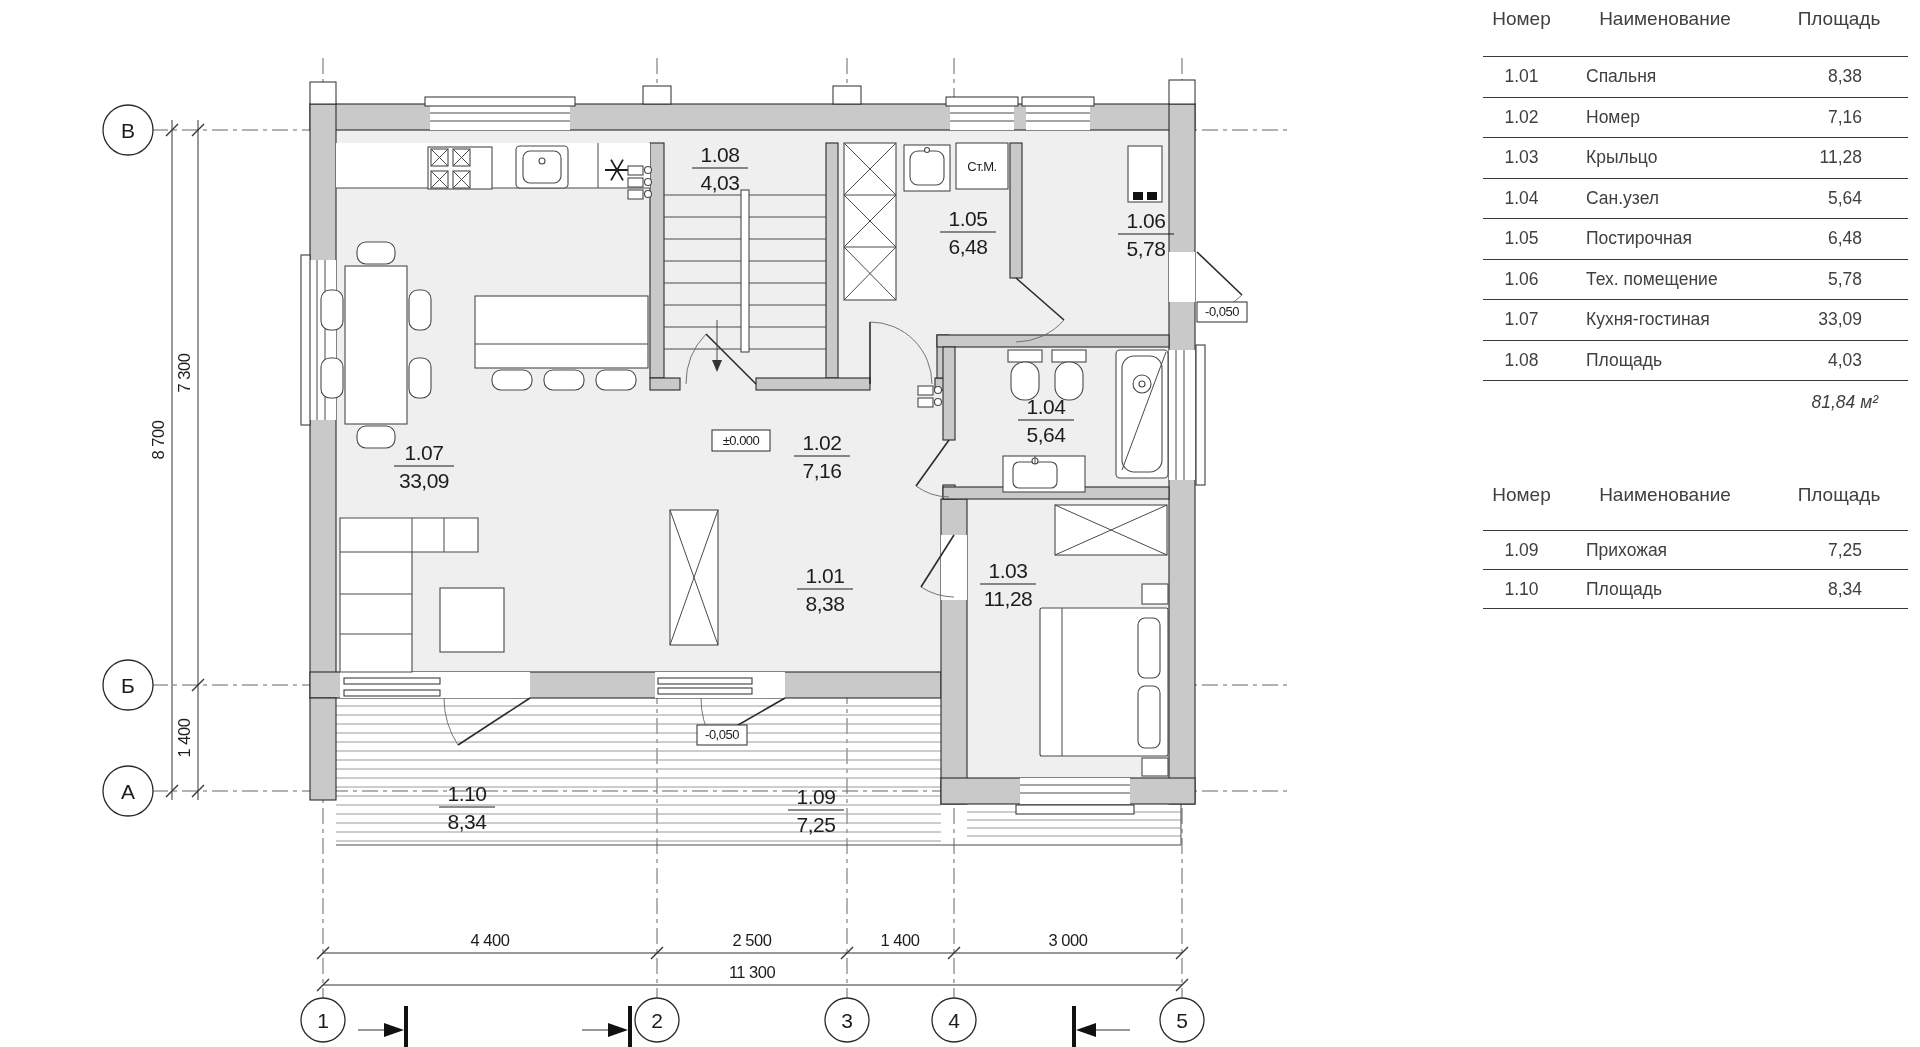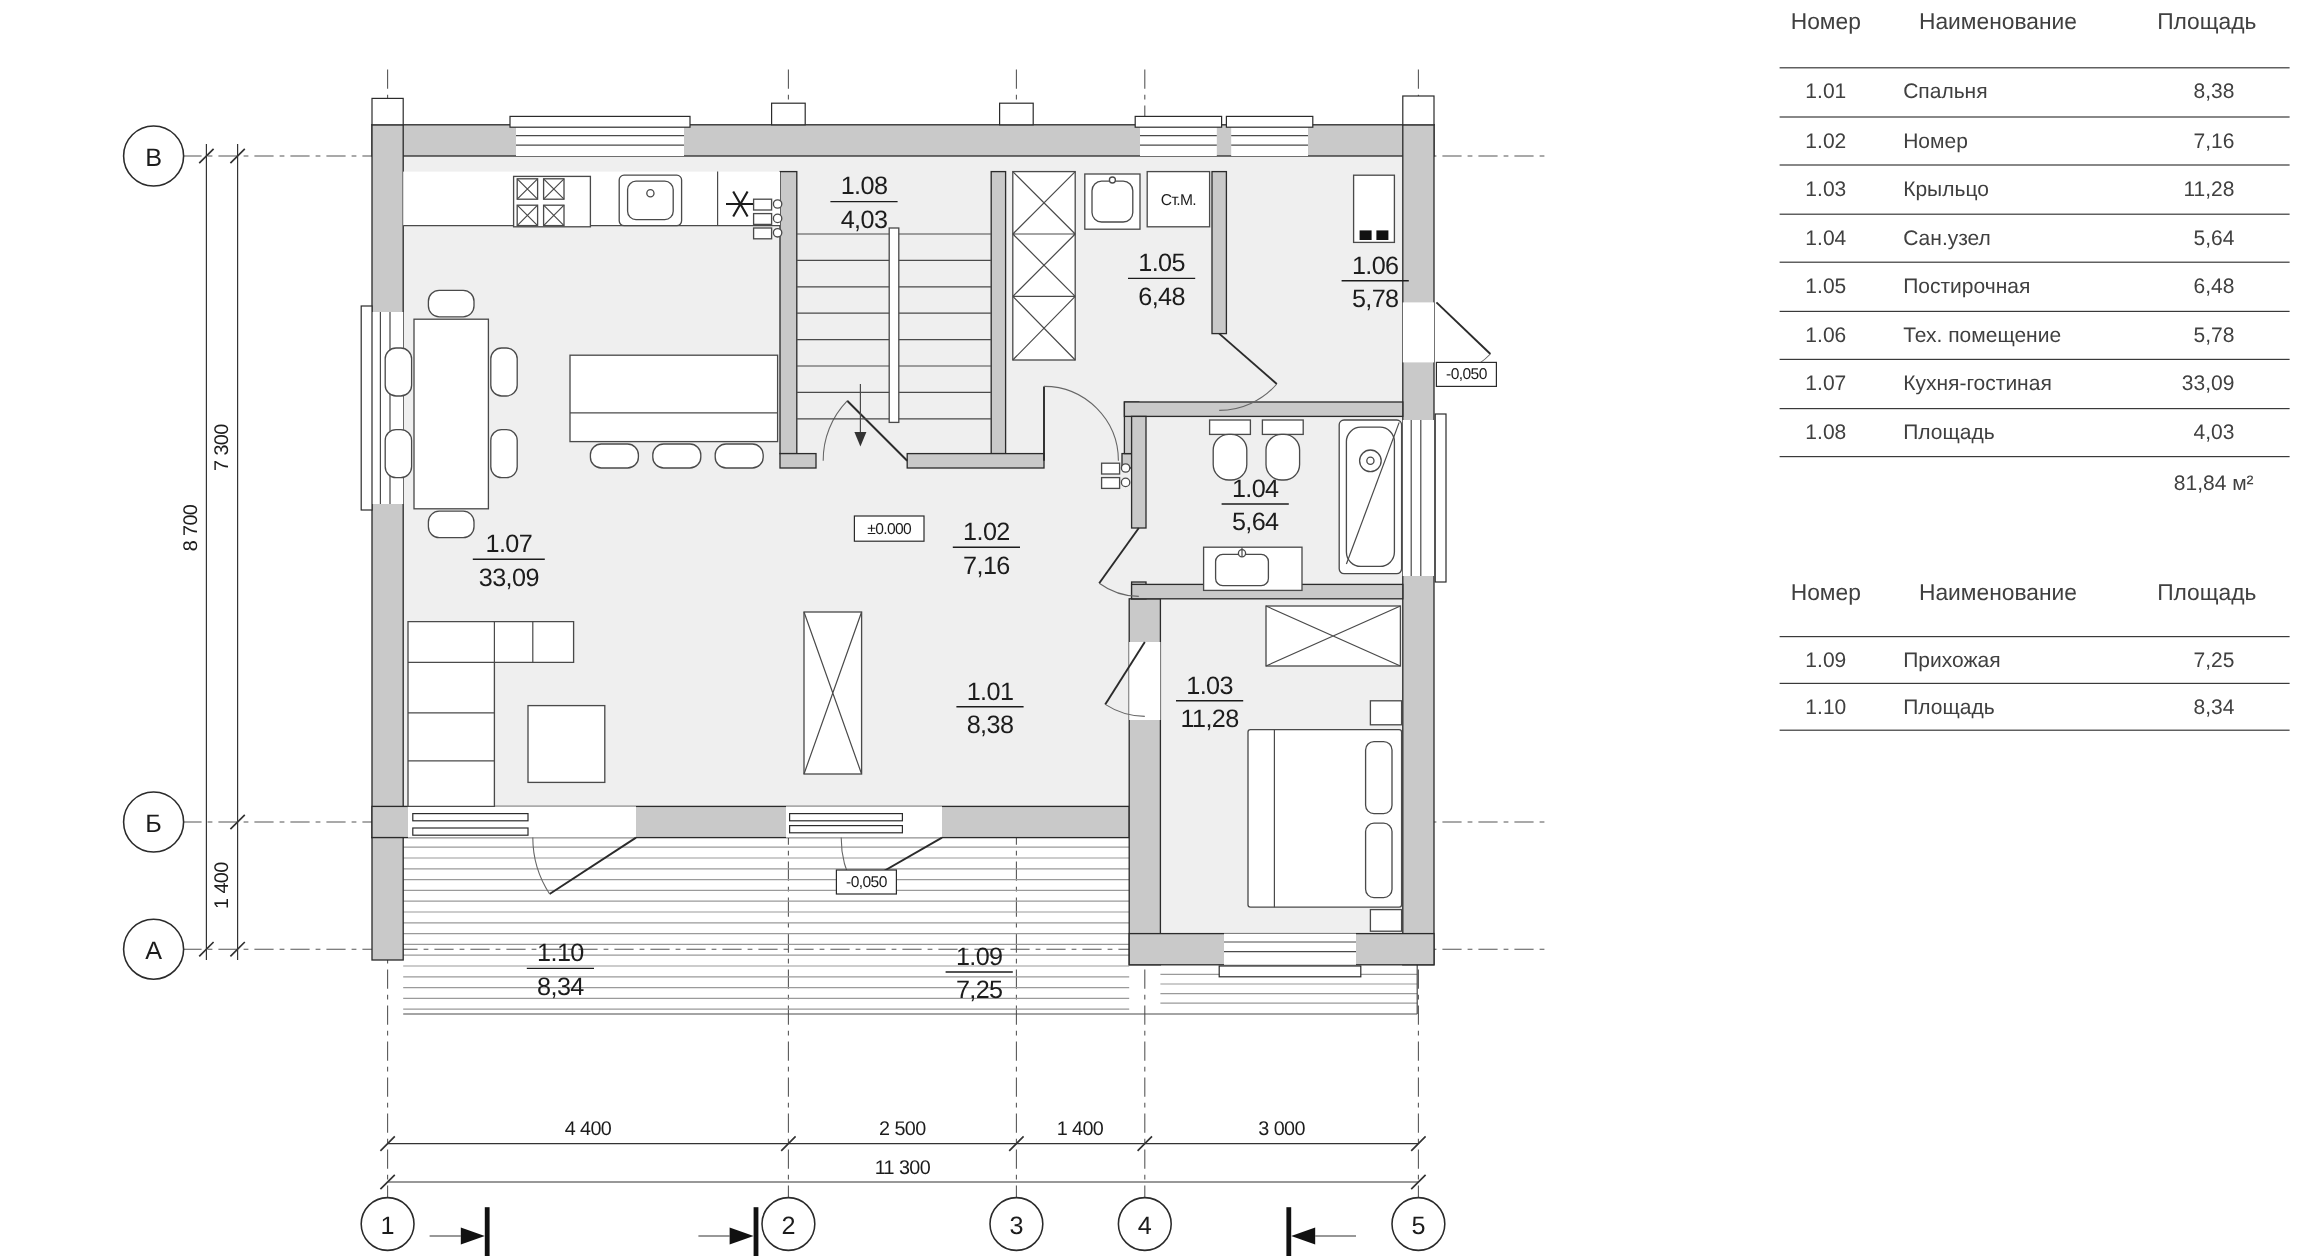--- a/index.html
+++ b/index.html
@@ -30,21 +30,21 @@
   .schedule { position:absolute; left:1483px; width:425px; color:#404040; }
   .t-header { display:grid; grid-template-columns:77px 1fr 138px; height:57px;
               border-bottom:1.6px solid #3a3a3a; font-size:19px; padding-top:8px; }
   .t-header div { text-align:center; }
   .t-row { display:grid; grid-template-columns:77px 1fr 138px; height:40.5px;
            border-bottom:1.6px solid #3a3a3a; align-items:center; font-size:17.5px; }
   .c-num { text-align:center; }
   .c-name { padding-left:26px; }
   .c-area { text-align:right; pad: 0; padding-right:46px; }
   .t-total { display:grid; grid-template-columns:77px 1fr 138px; height:42px; align-items:center; font-size:17.5px; }
-  .t-total .c-area { padding-right:30px; }
+  .t-total .c-area { padding-right:30px;font-style:italic; }
   #schedule2 { top:470px; }
   #schedule2 .t-header { height:61px; padding-top:14px; }
   #schedule2 .t-row { height:39px; }
 </style>
 </head>
 <body>
 
 <div class="page">
 
 <svg width="1920" height="1047" viewBox="0 0 1920 1047">

